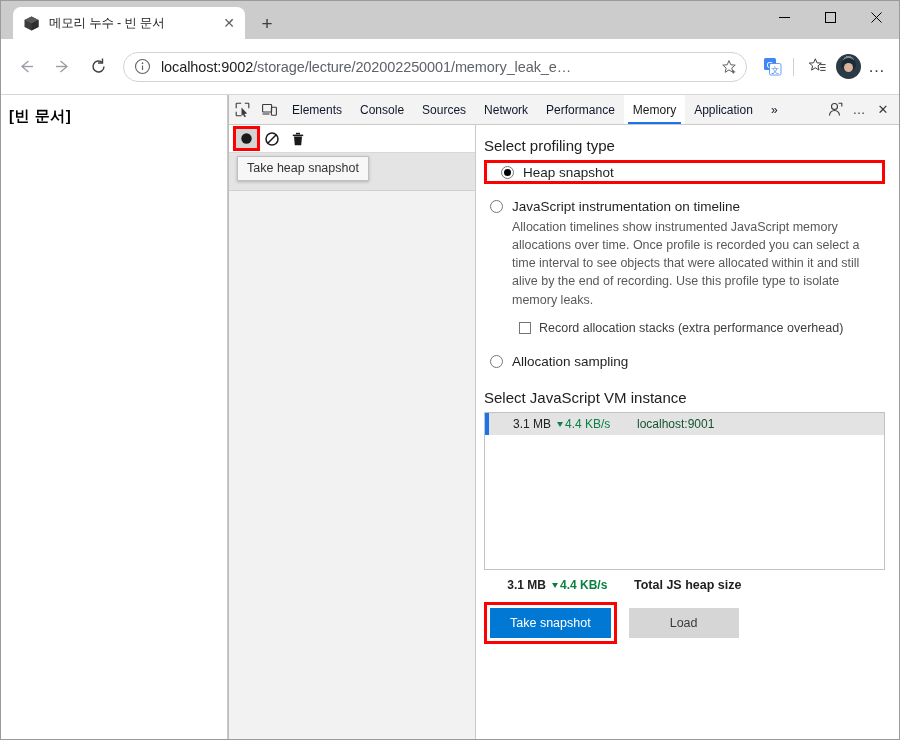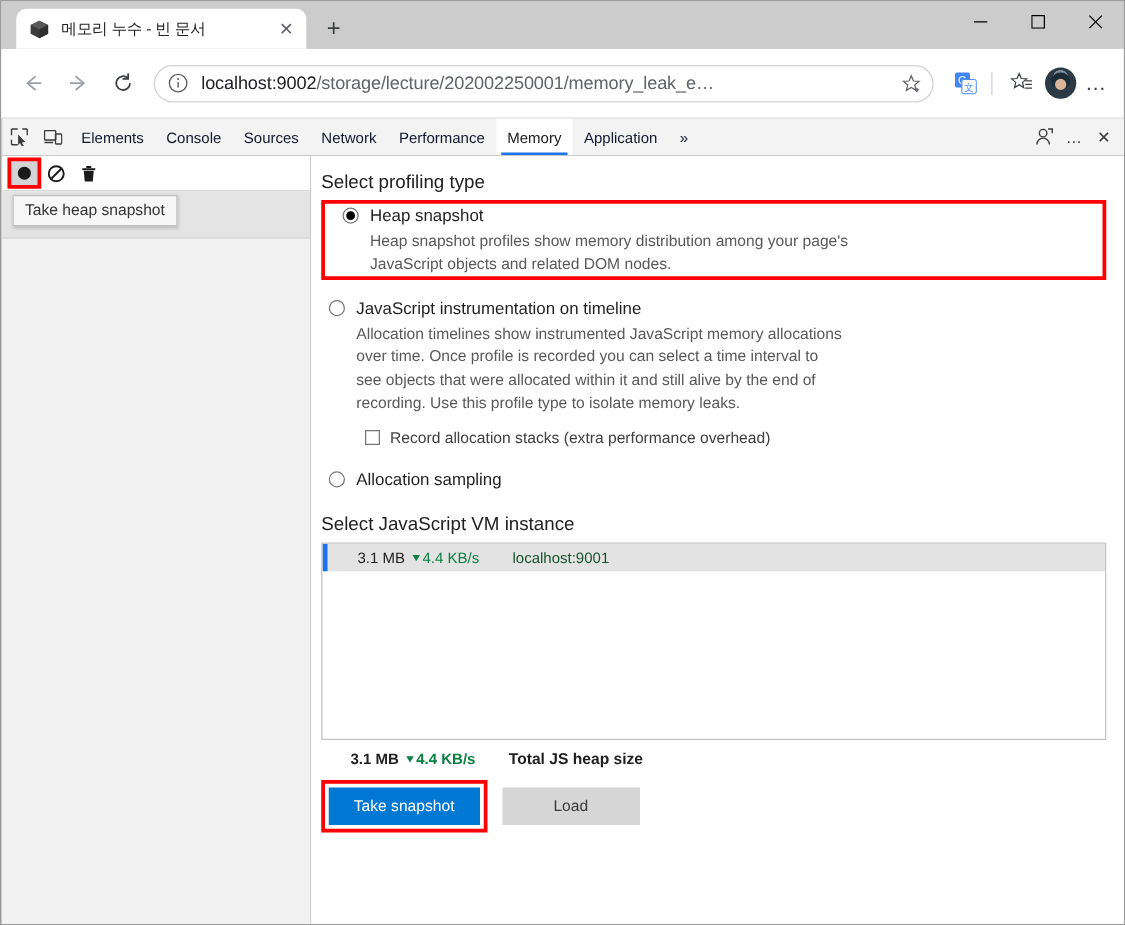--- a/index.html
+++ b/index.html
@@ -662,20 +662,23 @@
           <line x1="12.2" y1="10.5" x2="17.6" y2="10.5" stroke="currentColor" stroke-width="1"></line>
           <line x1="12.2" y1="13.4" x2="17.6" y2="13.4" stroke="currentColor" stroke-width="1"></line>
         </svg>
     </div>
     <div class="avatar"></div>
     <div class="tb-menu">…</div>
   </div>
 
   <div class="content">
 
+    <div class="page-pane">
+      <div class="page-text">[빈 문서]</div>
+    </div>
 
     <div class="devtools">
 
       <div class="dt-tabbar">
         <div class="dt-toolicon">
           <svg width="15" height="15" viewBox="0 0 15 15">
               <path d="M1.2 1.2 h5 M1.2 1.2 v5 M13.8 1.2 h-4 M13.8 1.2 v5 M1.2 13.8 h5 M1.2 13.8 v-4" fill="none" stroke="currentColor" stroke-width="1.1"></path>
               <path d="M6.5 5.5 L12.2 11.6 L9.4 11.9 L11 14.6 L9.4 15.2 L8 12.4 L6.5 14.2 Z" fill="currentColor"></path>
             </svg>
         </div>
@@ -740,21 +743,20 @@
 
         <div class="dt-main">
 
           <div class="section-title">Select profiling type</div>
 
           <div class="profile-opt highlighted">
             <div class="opt-row">
               <span class="radio checked"></span>
               <span class="opt-label">Heap snapshot</span>
             </div>
-            <div class="opt-desc">Heap snapshot profiles show memory distribution among your page's JavaScript objects and related DOM nodes.</div>
           </div>
 
           <div class="profile-opt" style="margin-top:10px;">
             <div class="opt-row">
               <span class="radio"></span>
               <span class="opt-label">JavaScript instrumentation on timeline</span>
             </div>
             <div class="opt-desc">Allocation timelines show instrumented JavaScript memory allocations over time. Once profile is recorded you can select a time interval to see objects that were allocated within it and still alive by the end of recording. Use this profile type to isolate memory leaks.</div>
             <div class="checkbox-row">
               <span class="checkbox"></span>

